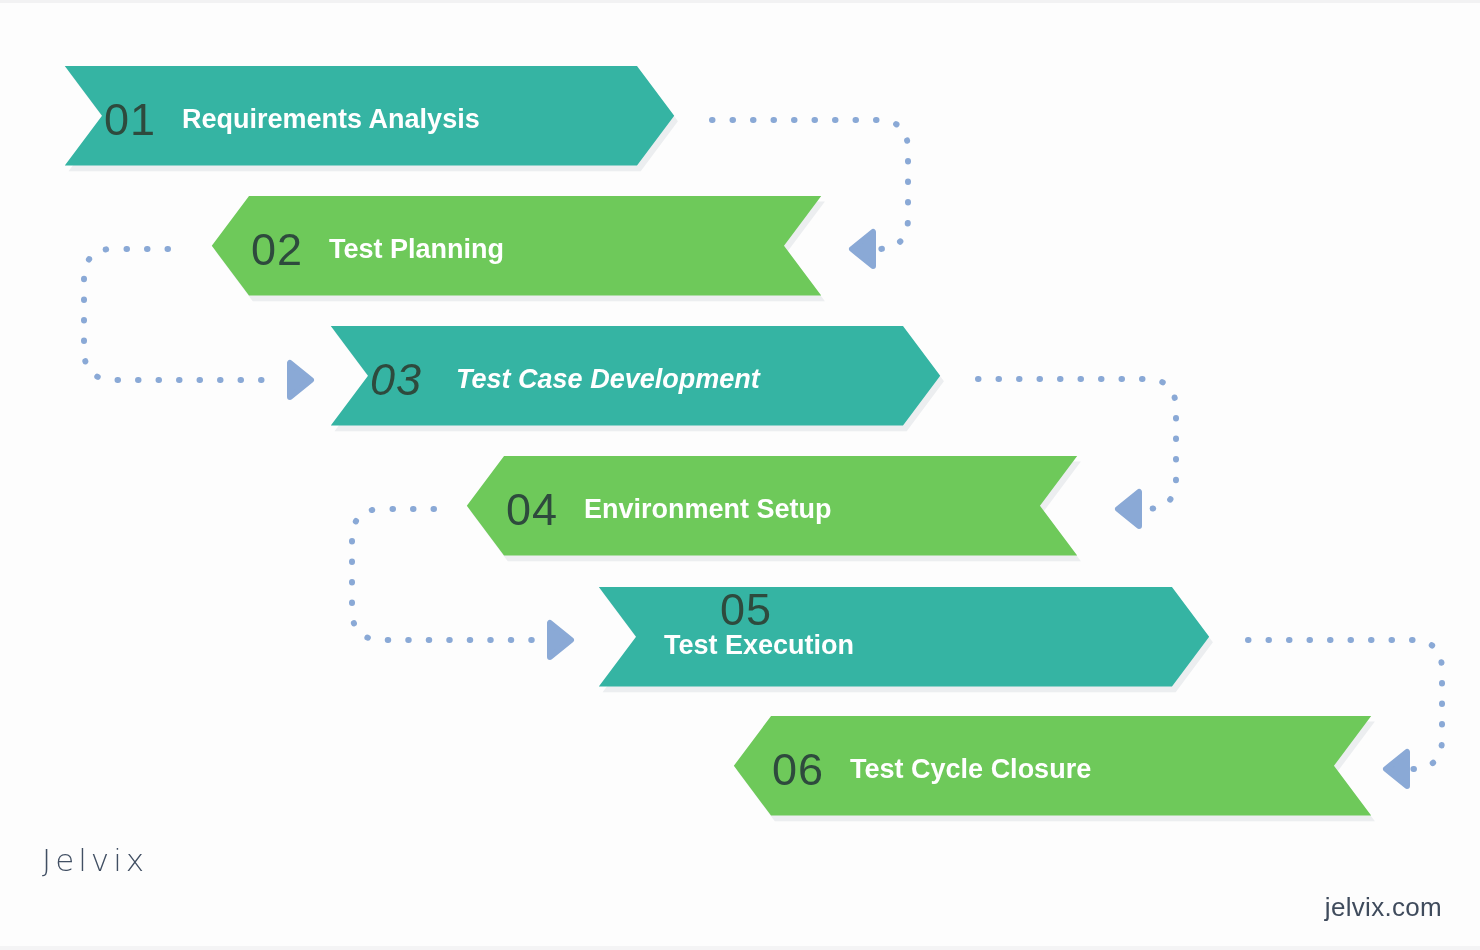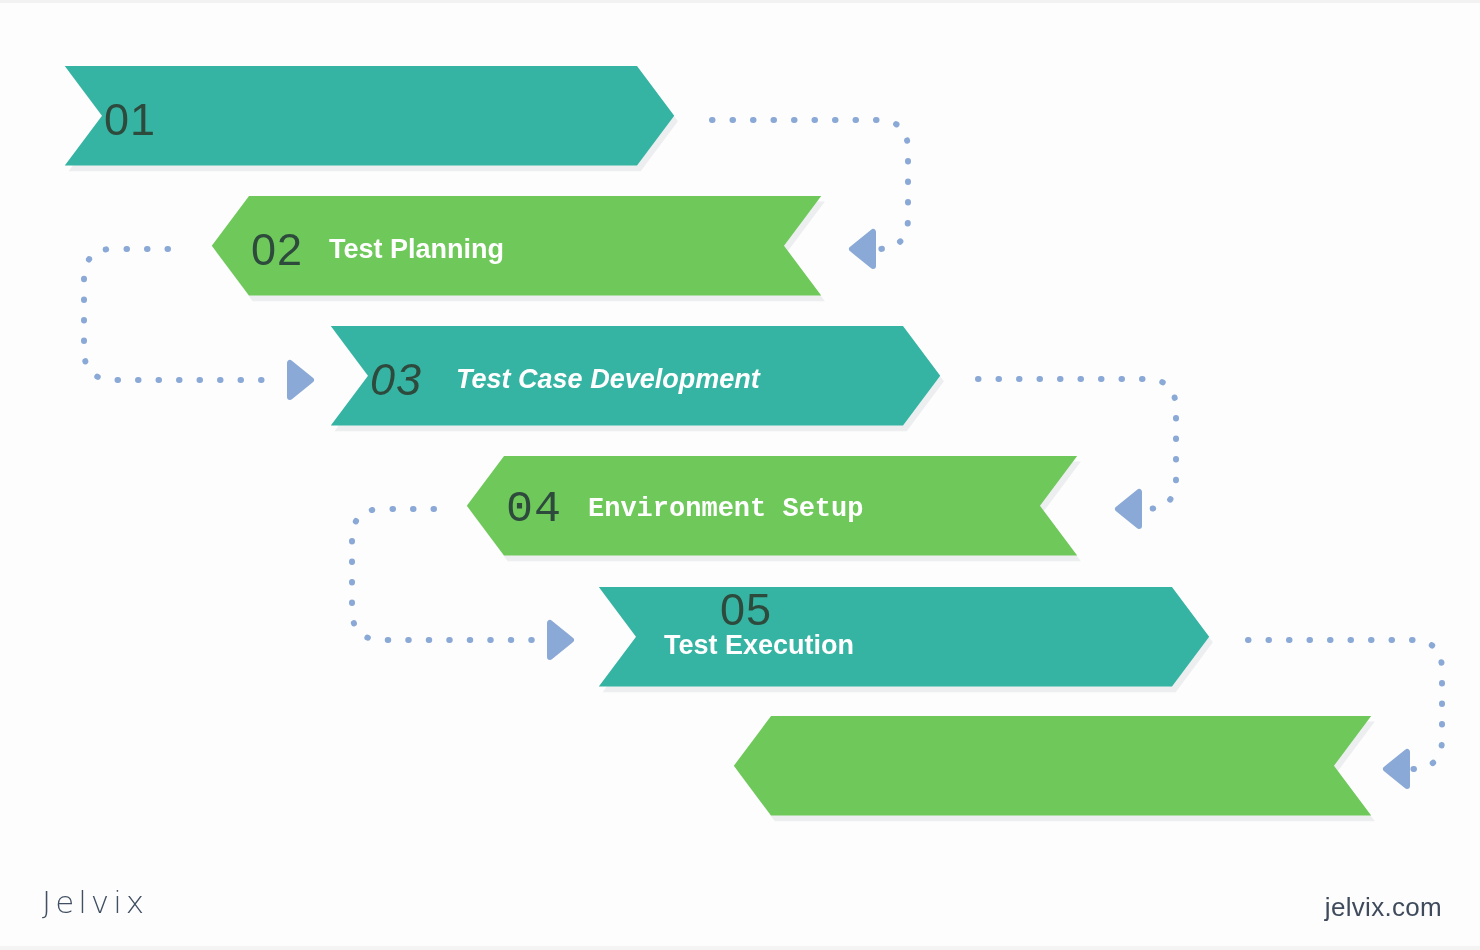--- a/index.html
+++ b/index.html
@@ -60,21 +60,21 @@
     font-size:27px;
     font-weight:700;
     color:#ffffff;
     white-space:nowrap;
     line-height:1;
   }
 
   
   .logo{
     position:absolute;
-    left:42px;top:884px;
+    left:42px;top:842px;
     font-size:31px;
     font-weight:300;
     letter-spacing:4px;
     color:#414f63;
     font-family:"DejaVu Sans",sans-serif;
     z-index:3;
   }
   .site{
     position:absolute;
     right:38px;top:892px;
@@ -110,20 +110,21 @@
   </svg>
 
   <div id="bars">
       <div class="bar" style="left: 42px; top: 66px; width: 655px; height: 107px;">
         <svg class="shape" viewBox="0 0 655 115" width="655" height="115" style="overflow: visible;">
           <polygon points="0,0 615,0 655,53.5 615,107 0,107 40,53.5" fill="#eceef0" transform="translate(4,6)"></polygon>
           <polygon points="0,0 615,0 655,53.5 615,107 0,107 40,53.5" fill="#35b4a3"></polygon>
         </svg>
         <div class="content" style="padding-left: 62px;">
           <span class="num" style="color: rgb(46, 74, 61);">01</span>
+          <span class="label" style="margin-left: 26px; color: rgb(255, 255, 255);">Requirements Analysis</span>
         </div>
       </div>
       <div class="bar" style="left: 189px; top: 196px; width: 655px; height: 107px;">
         <svg class="shape" viewBox="0 0 655 115" width="655" height="115" style="overflow: visible;">
           <polygon points="40,0 655,0 615,53.5 655,107 40,107 0,53.5" fill="#eceef0" transform="translate(4,6)"></polygon>
           <polygon points="40,0 655,0 615,53.5 655,107 40,107 0,53.5" fill="#6ec95a"></polygon>
         </svg>
         <div class="content" style="padding-left: 62px;">
           <span class="num" style="color: rgb(46, 74, 61);">02</span>
           <span class="label" style="margin-left: 26px; color: rgb(255, 255, 255);">Test Planning</span>
@@ -132,21 +133,21 @@
       <div class="bar" style="left: 308px; top: 326px; width: 655px; height: 107px;">
         <svg class="shape" viewBox="0 0 655 115" width="655" height="115" style="overflow: visible;">
           <polygon points="0,0 615,0 655,53.5 615,107 0,107 40,53.5" fill="#eceef0" transform="translate(4,6)"></polygon>
           <polygon points="0,0 615,0 655,53.5 615,107 0,107 40,53.5" fill="#35b4a3"></polygon>
         </svg>
         <div class="content" style="padding-left: 62px; font-style: italic;">
           <span class="num" style="color: rgb(46, 74, 61);">03</span>
           <span class="label" style="margin-left: 34px; color: rgb(255, 255, 255);">Test Case Development</span>
         </div>
       </div>
-      <div class="bar" style="left: 444px; top: 456px; width: 656px; height: 107px; font-family: Liberation Mono, monospace;">
+      <div class="bar" style="left: 444px; top: 456px; width: 656px; height: 107px;">
         <svg class="shape" viewBox="0 0 656 115" width="656" height="115" style="overflow: visible;">
           <polygon points="40,0 656,0 616,53.5 656,107 40,107 0,53.5" fill="#eceef0" transform="translate(4,6)"></polygon>
           <polygon points="40,0 656,0 616,53.5 656,107 40,107 0,53.5" fill="#6ec95a"></polygon>
         </svg>
         <div class="content" style="padding-left: 62px;">
           <span class="num" style="color: rgb(46, 74, 61);">04</span>
           <span class="label" style="margin-left: 26px; color: rgb(255, 255, 255);">Environment Setup</span>
         </div>
       </div>
       <div class="bar" style="left: 576px; top: 587px; width: 656px; height: 107px;">
@@ -157,20 +158,24 @@
         <div class="content" style="padding-left: 62px; flex-direction: column;">
           <span class="num" style="color: rgb(46, 74, 61);">05</span>
           <span class="label" style="margin-left: 26px; color: rgb(255, 255, 255);">Test Execution</span>
         </div>
       </div>
       <div class="bar" style="left: 710px; top: 716px; width: 685px; height: 107px;">
         <svg class="shape" viewBox="0 0 685 115" width="685" height="115" style="overflow: visible;">
           <polygon points="40,0 685,0 645,53.5 685,107 40,107 0,53.5" fill="#eceef0" transform="translate(4,6)"></polygon>
           <polygon points="40,0 685,0 645,53.5 685,107 40,107 0,53.5" fill="#6ec95a"></polygon>
         </svg>
+        <div class="content" style="padding-left: 62px;">
+          <span class="num" style="color: rgb(46, 74, 61);">06</span>
+          <span class="label" style="margin-left: 26px; color: rgb(255, 255, 255);">Test Cycle Closure</span>
+        </div>
       </div>
     </div>
 
   <div class="logo">Jelvix</div>
   <div class="site">jelvix.com</div>
 
   <div class="bottom-hair"></div>
 </div>
 
 </body></html>

